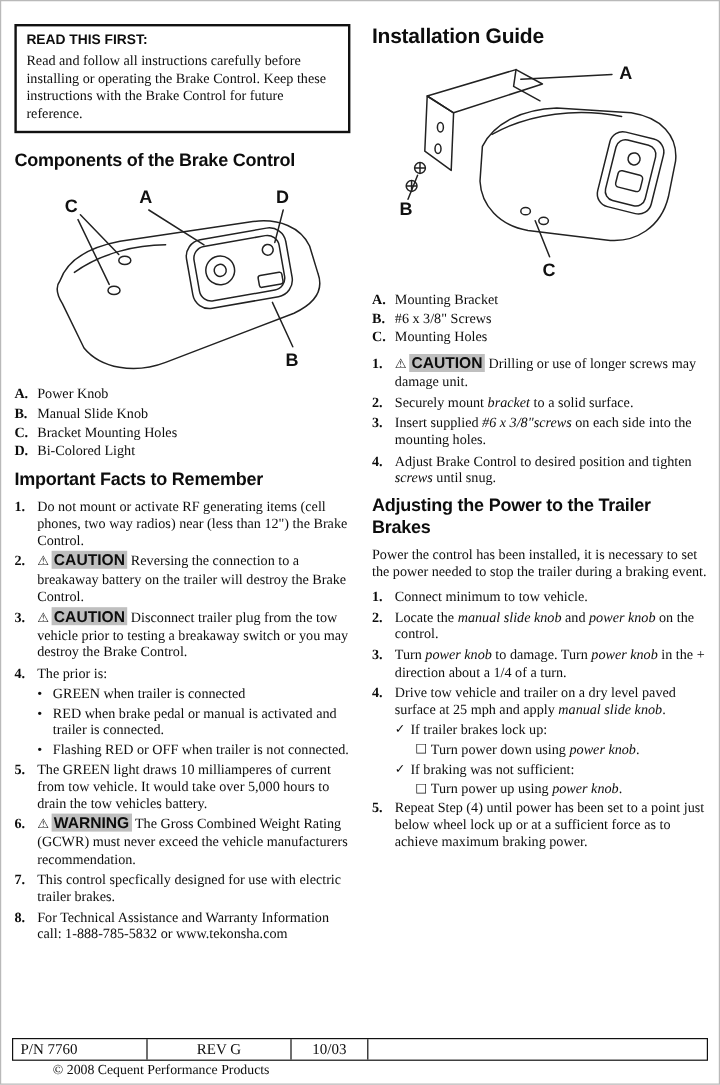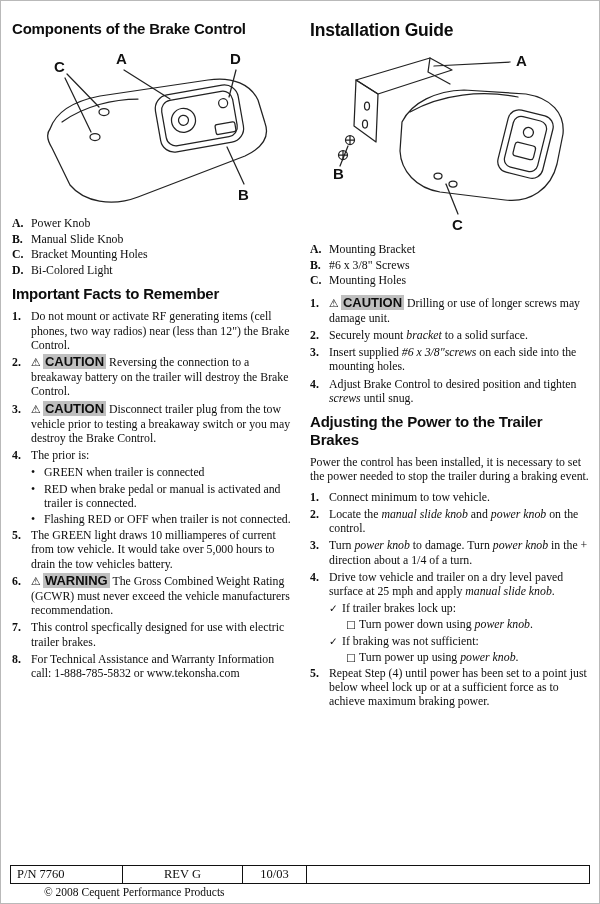--- a/index.html
+++ b/index.html
@@ -88,20 +88,24 @@
   .pn-c4 { flex: 1; }
   .copyright { font-size: 11.5px; line-height: 13px; margin: 2px 0 0 34px; }
 </style>
 </head>
 <body>
 
 <div class="page">
 
   <div class="col col-left">
 
+    <div class="readbox">
+      <h3>READ THIS FIRST:</h3>
+      <p>Read and follow all instructions carefully before installing or operating the Brake Control.  Keep these instructions with the Brake Control for future reference.</p>
+    </div>
 
     <h2>Components of the Brake Control</h2>
 
     <div class="fig">
       <svg width="280" height="168" viewBox="0 0 280 168">
         <g class="art">
 
           <path d="M38,85 C44,68 62,57 88,52 L196,36 C221,32 239,41 246,56 L253,79 C258,93 250,104 233,112 L126,153 C100,163 72,158 58,141 L40,104 C35,96 34,90 38,85 Z"></path>
           <path d="M50,78 C72,62 102,55 126,55"></path>
 

